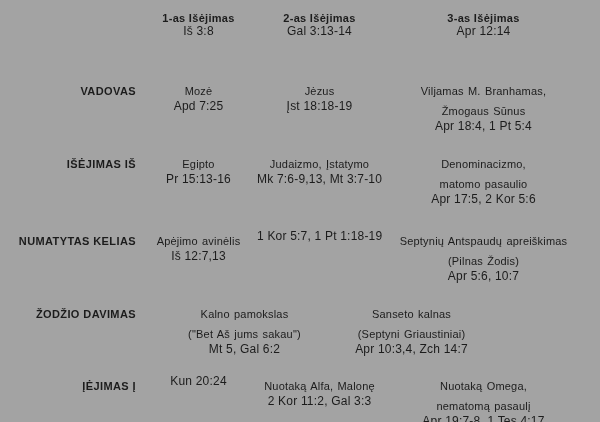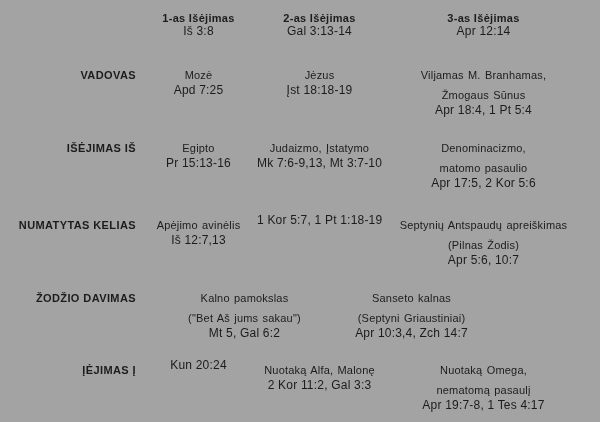--- a/index.html
+++ b/index.html
@@ -16,21 +16,21 @@
     box-sizing:border-box;
     background:#a3a3a3;
   }
   .trow{
     display:grid;
     grid-template-columns:140px 117px 125px 203px;
     align-items:start;
   }
   
   .trow:nth-child(1){height:55px;}
-  .trow:nth-child(2){height:73px;}
+  .trow:nth-child(2){height:73px;margin-top:16px;}
   .trow:nth-child(3){height:77px;}
   .trow:nth-child(4){height:73px;}
   .trow:nth-child(5){height:72px;gap:46px;}
   .rlabel{
     font-weight:bold;
     font-size:11px;
     line-height:20px;
     text-align:right;
     padding-right:4px;
     letter-spacing:0.4px;

